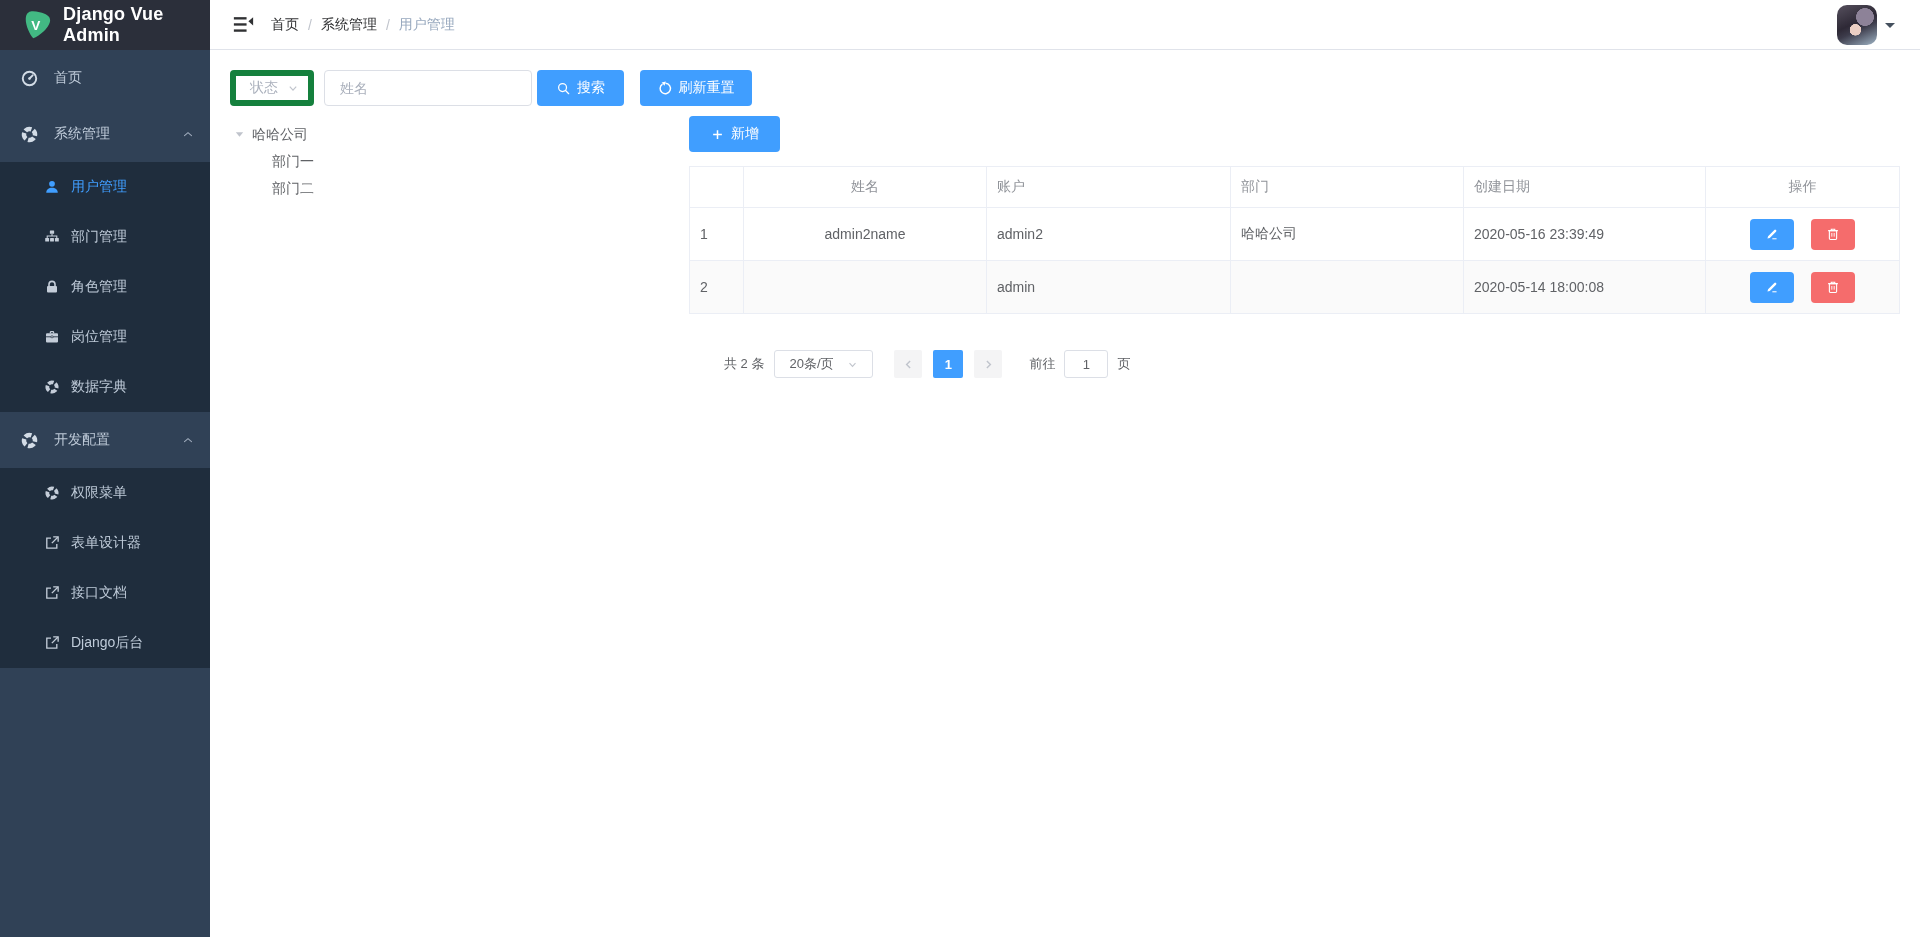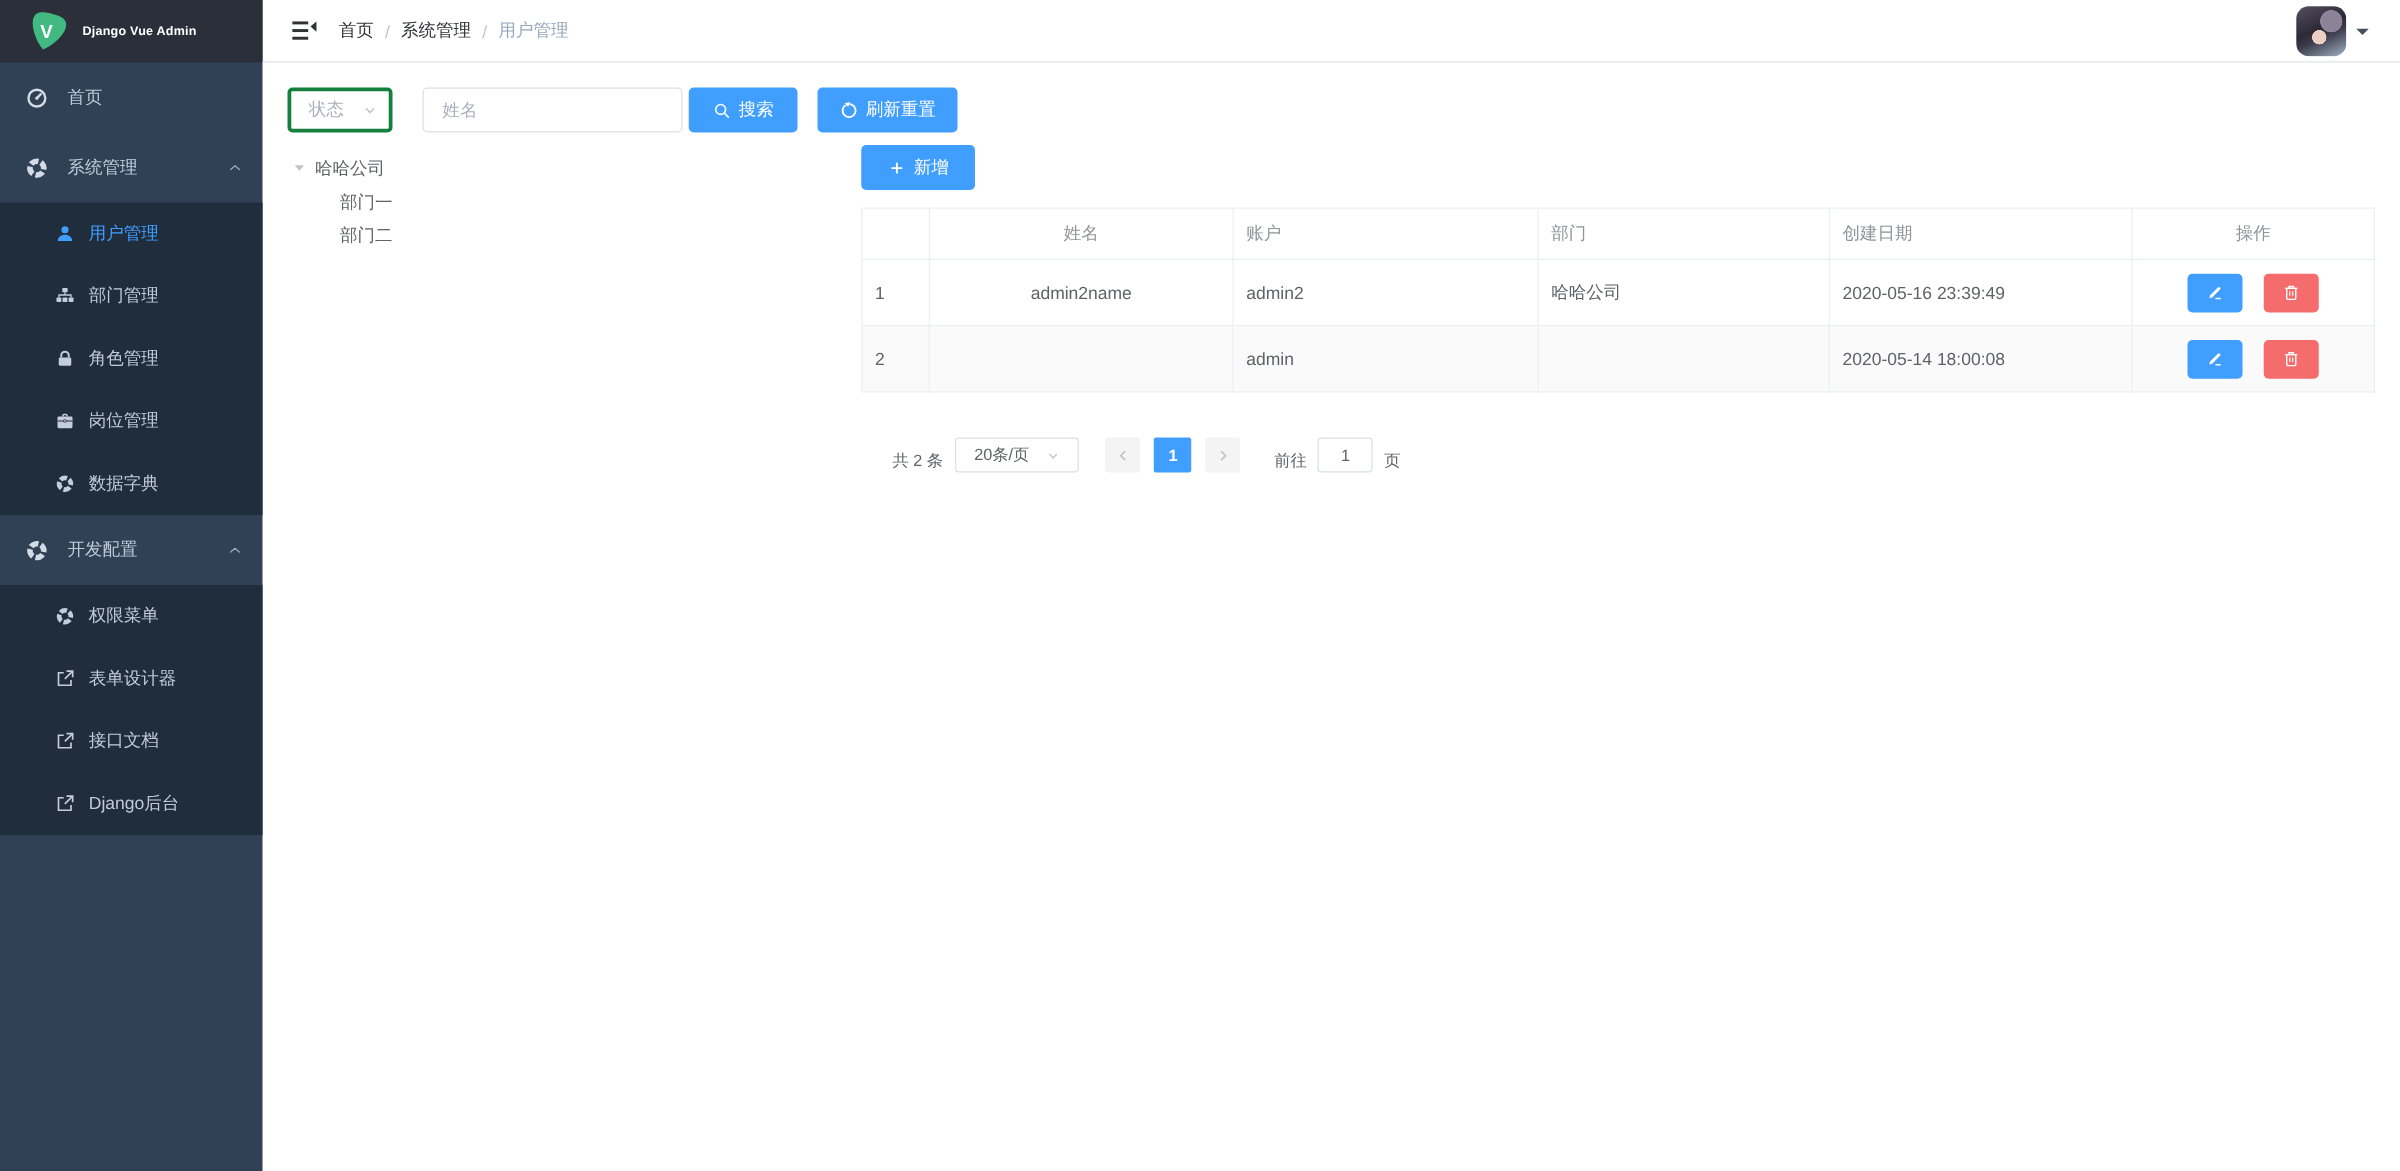--- a/index.html
+++ b/index.html
@@ -5,21 +5,21 @@
   * { box-sizing: border-box; }
   html,body { margin:0; padding:0; width:1920px; height:937px; overflow:hidden;
     font-family:"Liberation Sans","DejaVu Sans",sans-serif; background:#fff; }
   body { display:flex; }
   svg { display:block; }
 
   
   .sidebar { width:210px; height:937px; background:#304156; flex-shrink:0; display:flex; flex-direction:column; }
   .logo-bar { height:50px; background:#2b2f3a; display:flex; align-items:center; padding-left:22px; flex-shrink:0; }
   .logo-shape { width:32px; height:32px; margin-right:12px; }
-  .app-title { color:#fff; font-weight:bold; font-size:10px; letter-spacing:.2px; }
+  .app-title { color:#fff; font-weight:bold; font-size:18px; letter-spacing:.2px; }
   .menu { flex:1; }
   .m-item { height:56px; display:flex; align-items:center; padding:0 20px; color:#bfcbd9; font-size:14px; position:relative; cursor:pointer; }
   .m-item .mi { width:19px; height:19px; margin-right:15px; color:#d3dce6; flex-shrink:0; }
   .chev { position:absolute; right:15px; width:14px; height:14px; color:#9fabbc; }
   .submenu { background:#1f2d3d; }
   .s-item { height:50px; display:flex; align-items:center; padding-left:44px; color:#bfcbd9; font-size:14px; cursor:pointer; }
   .s-item .mi { width:16px; height:16px; margin-right:11px; color:#c4cdd9; flex-shrink:0; }
   .s-item.active { color:#409eff; }
   .s-item.active .mi { color:#409eff; }
 
@@ -40,21 +40,21 @@
       linear-gradient(#3a3443,#3a3443); }
   .avatar-caret { width:0; height:0; border:5px solid transparent; border-top-color:#45505e; margin-left:8px; margin-top:6px; }
 
   .content { padding:20px; flex:1; }
 
   
   .filter-row { display:flex; align-items:center; }
   .inp { height:36px; border:1px solid #dcdfe6; border-radius:4px; padding:0 15px; font-size:14px; color:#606266; outline:none; background:#fff; }
   .inp::placeholder { color:#aab0bc; }
   .dept-input { width:410px; margin-right:15px; }
-  .status-select { width:84px; height:36px; margin-right:24px; border:3px solid #15803d; border-radius:4px;
+  .status-select { width:84px; height:36px; margin-right:10px; border:6px solid #15803d; border-radius:4px;
     display:flex; align-items:center; justify-content:space-between; padding:0 8px 0 14px; cursor:pointer; background:#fff; }
   .status-select .ph { color:#aab0bc; font-size:14px; }
   .sel-caret { width:14px; height:14px; color:#c0c4cc; }
   .name-input { width:208px; margin-right:5px; }
   .btn { height:36px; border:none; border-radius:4px; background:#409eff; color:#fff; font-size:14px;
     display:inline-flex; align-items:center; justify-content:center; gap:6px; cursor:pointer; }
   .btn .bi { width:15px; height:15px; }
   .btn-search { width:87px; margin-right:16px; }
   .btn-refresh { width:112px; }
 
@@ -75,21 +75,21 @@
   td { height:53px; color:#606266; padding:0 10px; }
   .al { text-align:left; } .ac { text-align:center; }
   tbody tr.striped { background:#fafafa; }
   .action-btn { width:44px; height:31px; border:none; border-radius:4px; display:inline-flex;
     align-items:center; justify-content:center; vertical-align:middle; cursor:pointer; color:#fff; }
   .action-btn .ai { width:14px; height:14px; }
   .edit-btn { background:#409eff; }
   .del-btn { background:#f56c6c; margin-left:14px; }
 
   
-  .pagination { margin-top:36px; margin-left:25px; display:flex; align-items:flex-end; font-size:13px; color:#606266; }
+  .pagination { margin-top:36px; margin-left:35px; display:flex; align-items:center; font-size:13px; color:#606266; }
   .pg-total { margin-right:10px; }
   .pg-size { width:99px; height:28px; border:1px solid #dcdfe6; border-radius:3px; display:flex; align-items:center;
     justify-content:center; gap:12px; cursor:pointer; color:#606266; margin-right:21px; background:#fff; }
   .pg-size .sel-caret { width:13px; height:13px; }
   .pg-btn { min-width:28px; height:28px; background:#f4f4f5; color:#c0c4cc; border-radius:2px;
     display:flex; align-items:center; justify-content:center; cursor:pointer; }
   .pg-btn .pi { width:13px; height:13px; }
   .pg-page { min-width:30px; height:28px; margin:0 11px; border-radius:2px; background:#409eff; color:#fff;
     display:flex; align-items:center; justify-content:center; font-weight:bold; cursor:pointer; }
   .pg-goto { margin-left:27px; }

